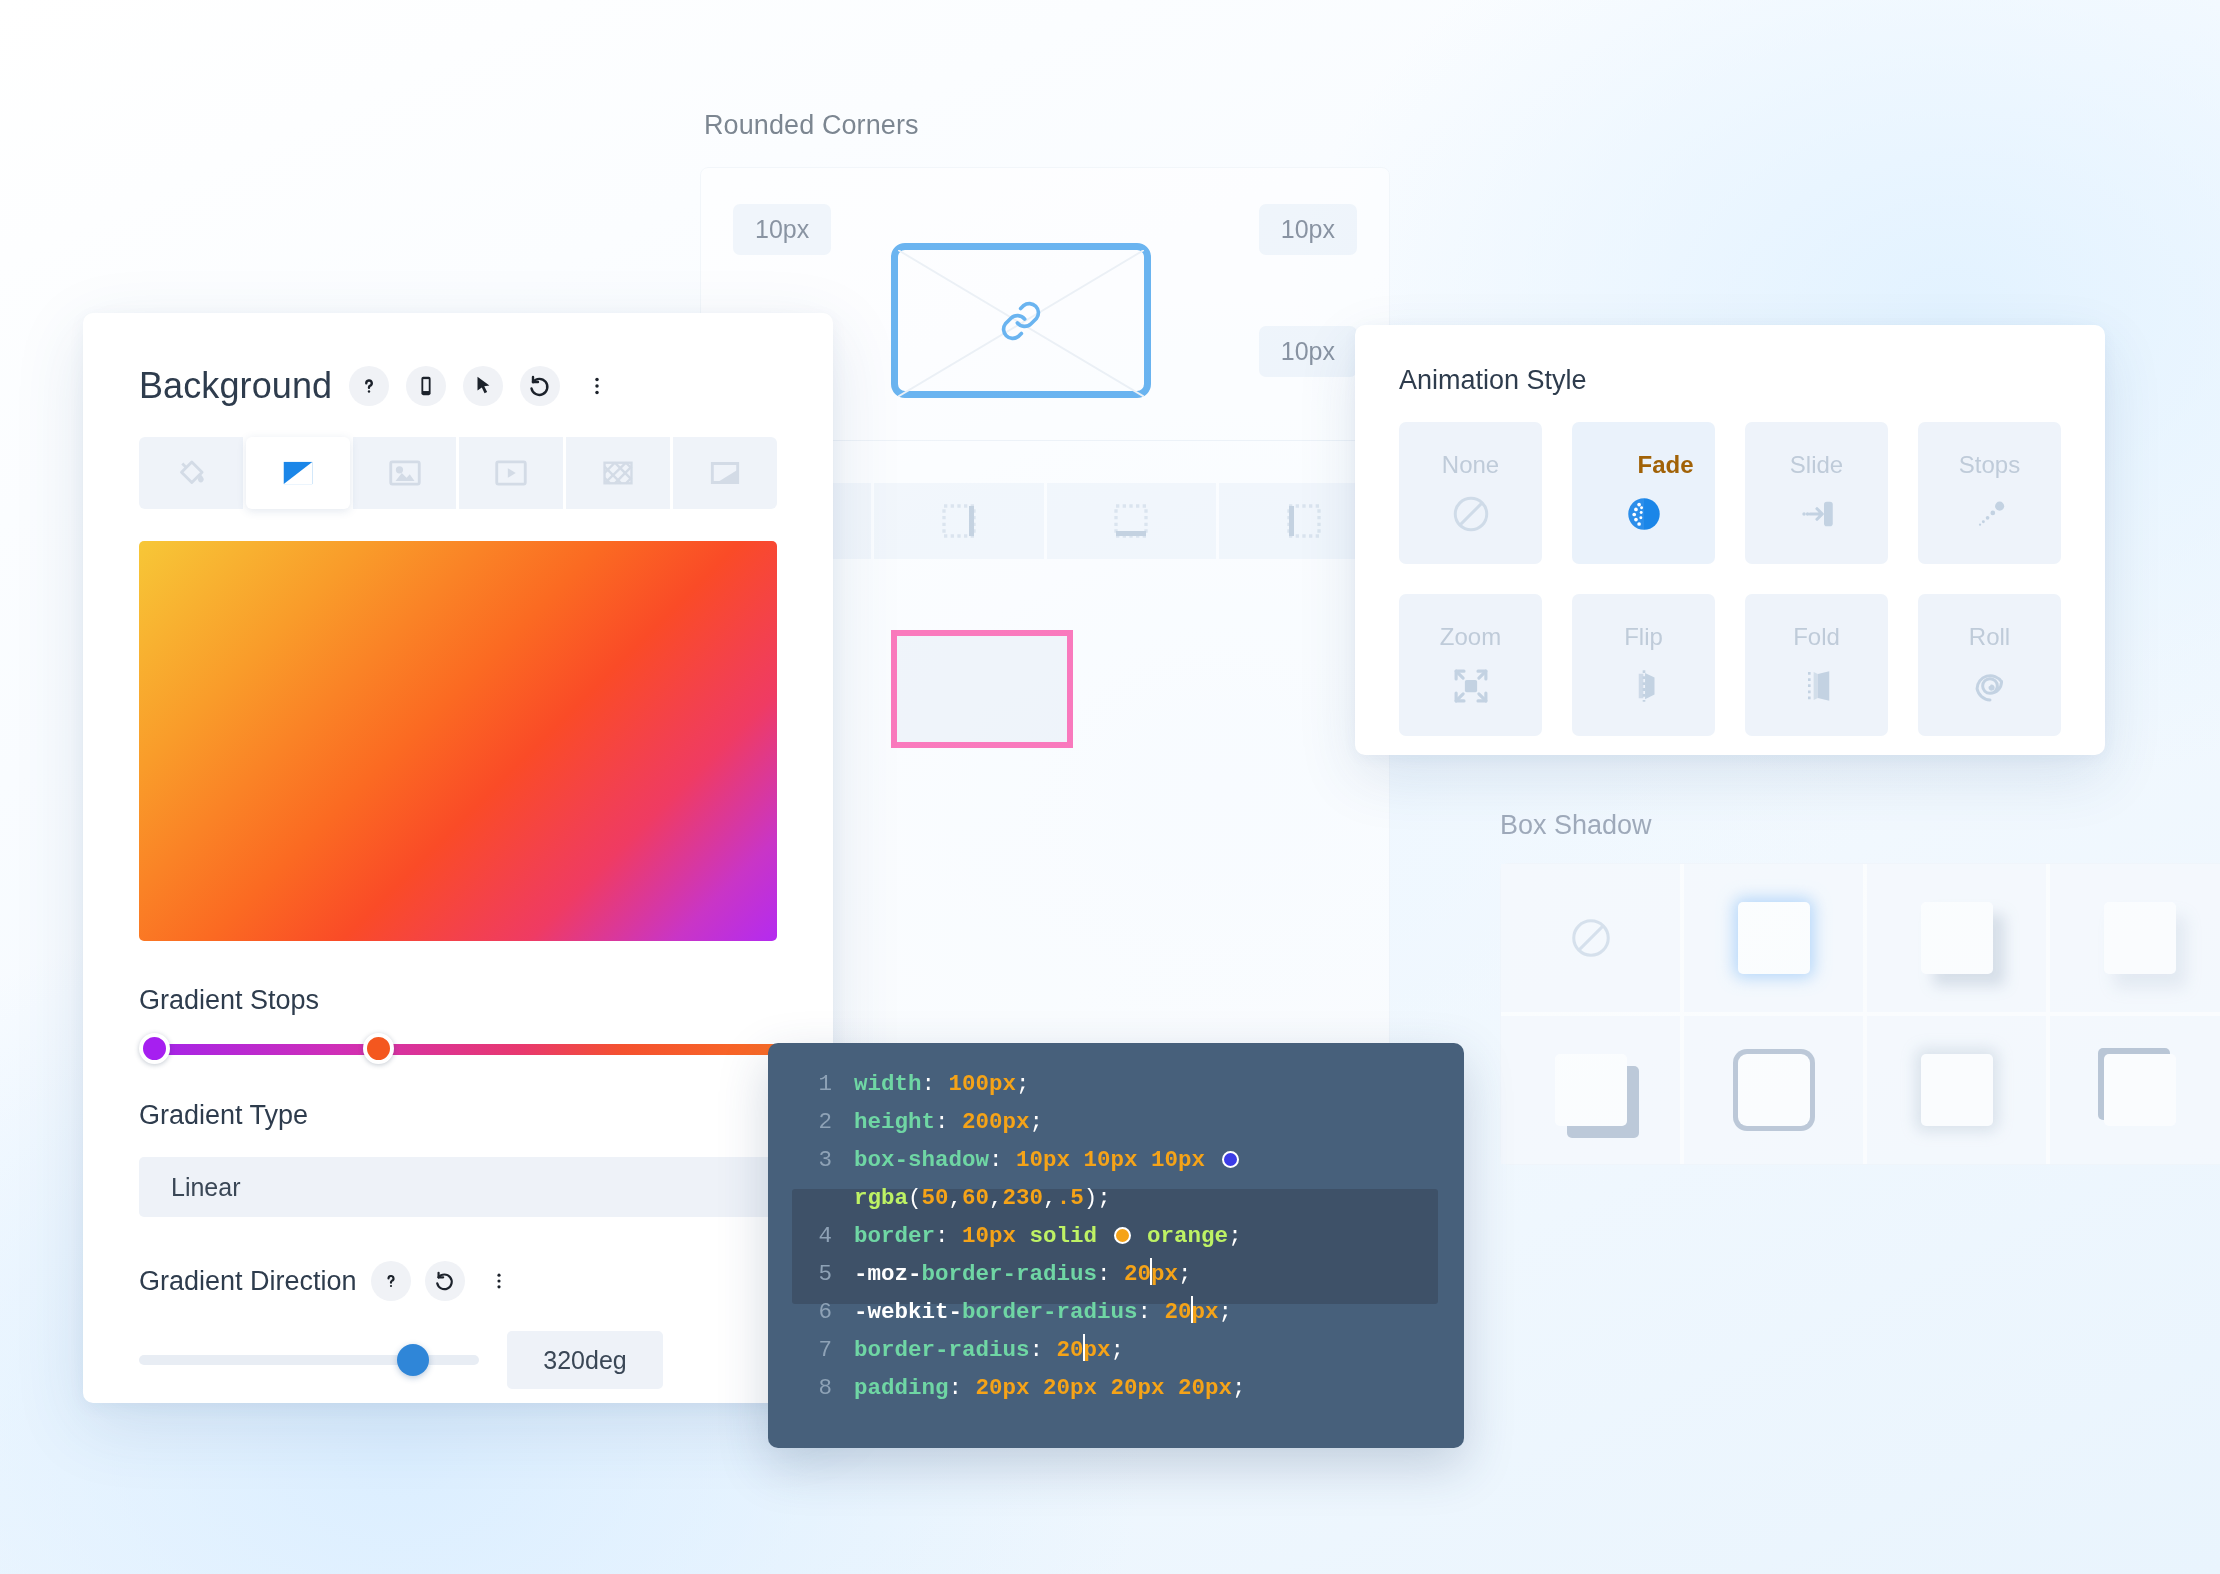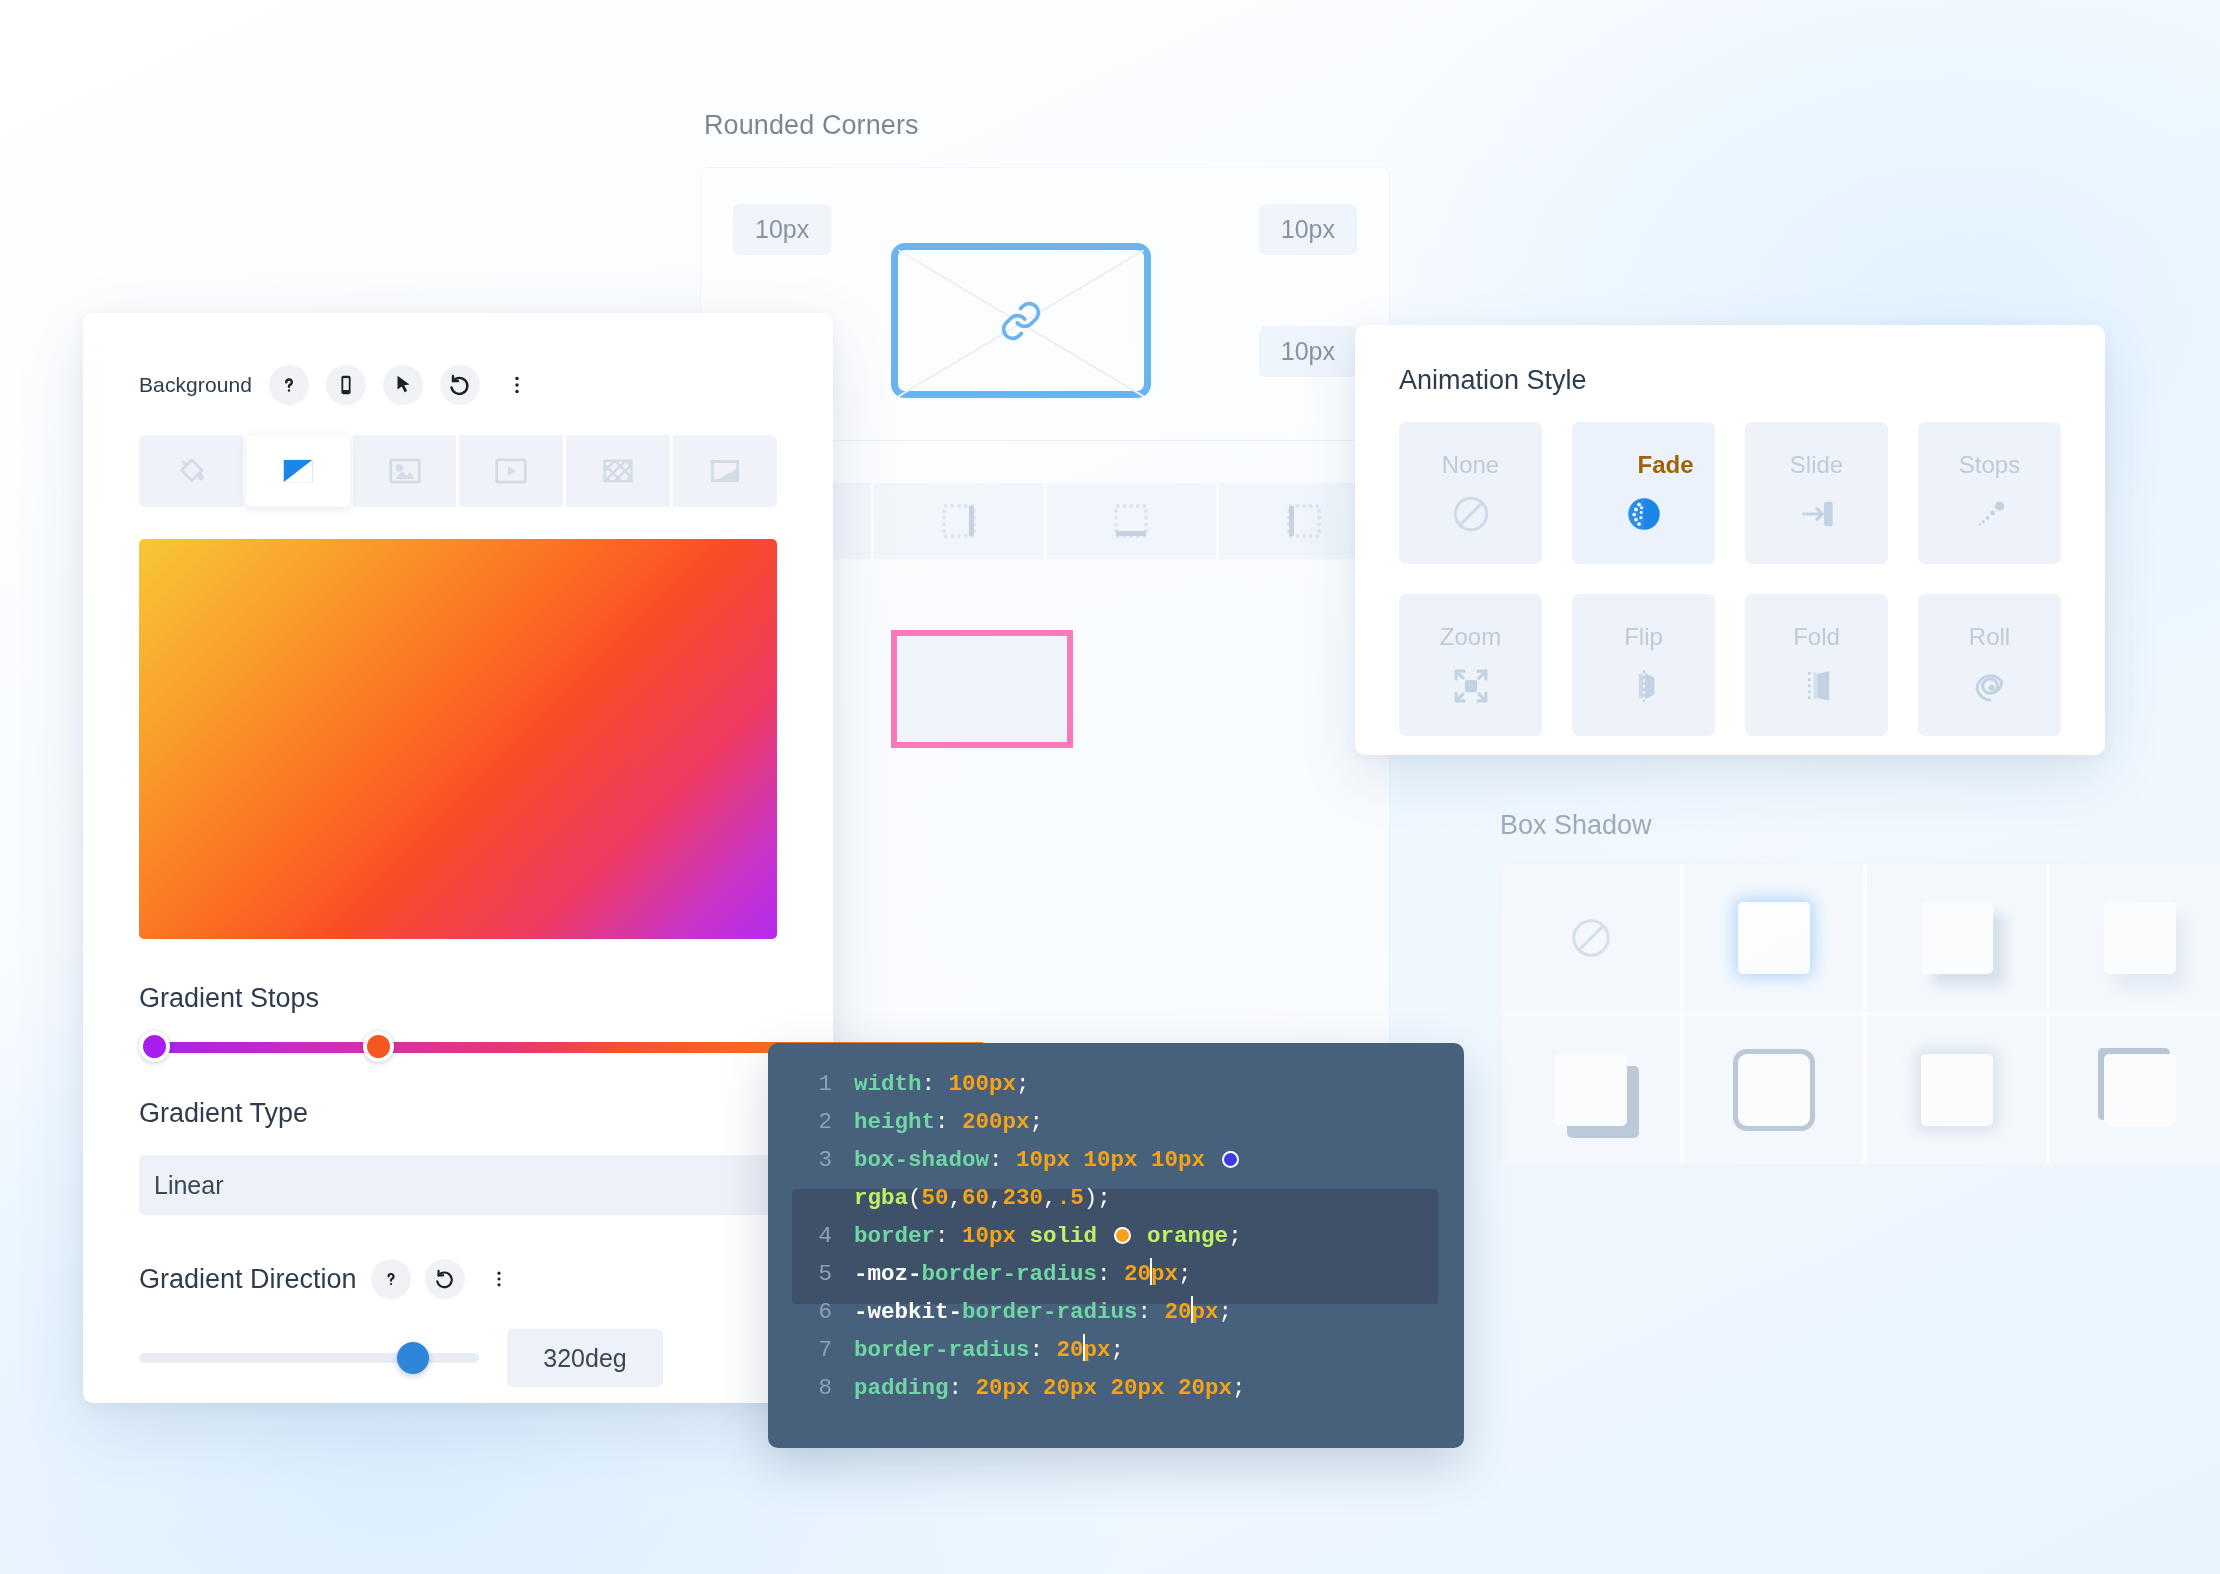--- a/index.html
+++ b/index.html
@@ -89,21 +89,21 @@
   }
 
   
   #background-panel {
     left: 83px; top: 313px; width: 750px; height: 1090px;
     box-shadow: 0 22px 70px rgba(43,82,130,.13), 0 4px 16px rgba(43,82,130,.06);
   }
   #background-panel .inner { padding: 52px 56px; }
 
   .hdr-row { display: flex; align-items: center; gap: 17px; }
-  .hdr-title { font-size: 21px; color: #2e3c4d; letter-spacing: .1px; }
+  .hdr-title { font-size: 36px; color: #2e3c4d; letter-spacing: .1px; }
   .icon-btn {
     width: 40px; height: 40px; border-radius: 50%;
     background: #f0f2f6;
     display: flex; align-items: center; justify-content: center;
     color: #1c222b;
   }
   .icon-btn.plain { background: transparent; }
 
   #bg-tabs { display: flex; gap: 3px; margin-top: 30px; }
   .bg-tab {
@@ -149,21 +149,21 @@
     width: 31px; height: 31px; border-radius: 50%;
     border: 4px solid #ffffff;
     box-shadow: 0 1px 5px rgba(40,60,90,.28);
   }
   #stop-1 { left: 0px; background: #a61ff0; }
   #stop-2 { left: 224px; background: #f4571f; }
 
   
   .select-box {
     height: 60px; border-radius: 5px; background: #eef2f8;
-    display: flex; align-items: center; padding: 0 15px;
+    display: flex; align-items: center; padding: 0 32px;
     font-size: 25px; color: #3a4756;
     width: 640px;
   }
 
   
   #dir-row { display: flex; align-items: center; gap: 28px; margin-top: 28px; }
   #dir-slider { position: relative; width: 340px; height: 10px; }
   #dir-rail {
     position: absolute; inset: 0; border-radius: 6px; background: #e8edf4;
   }

